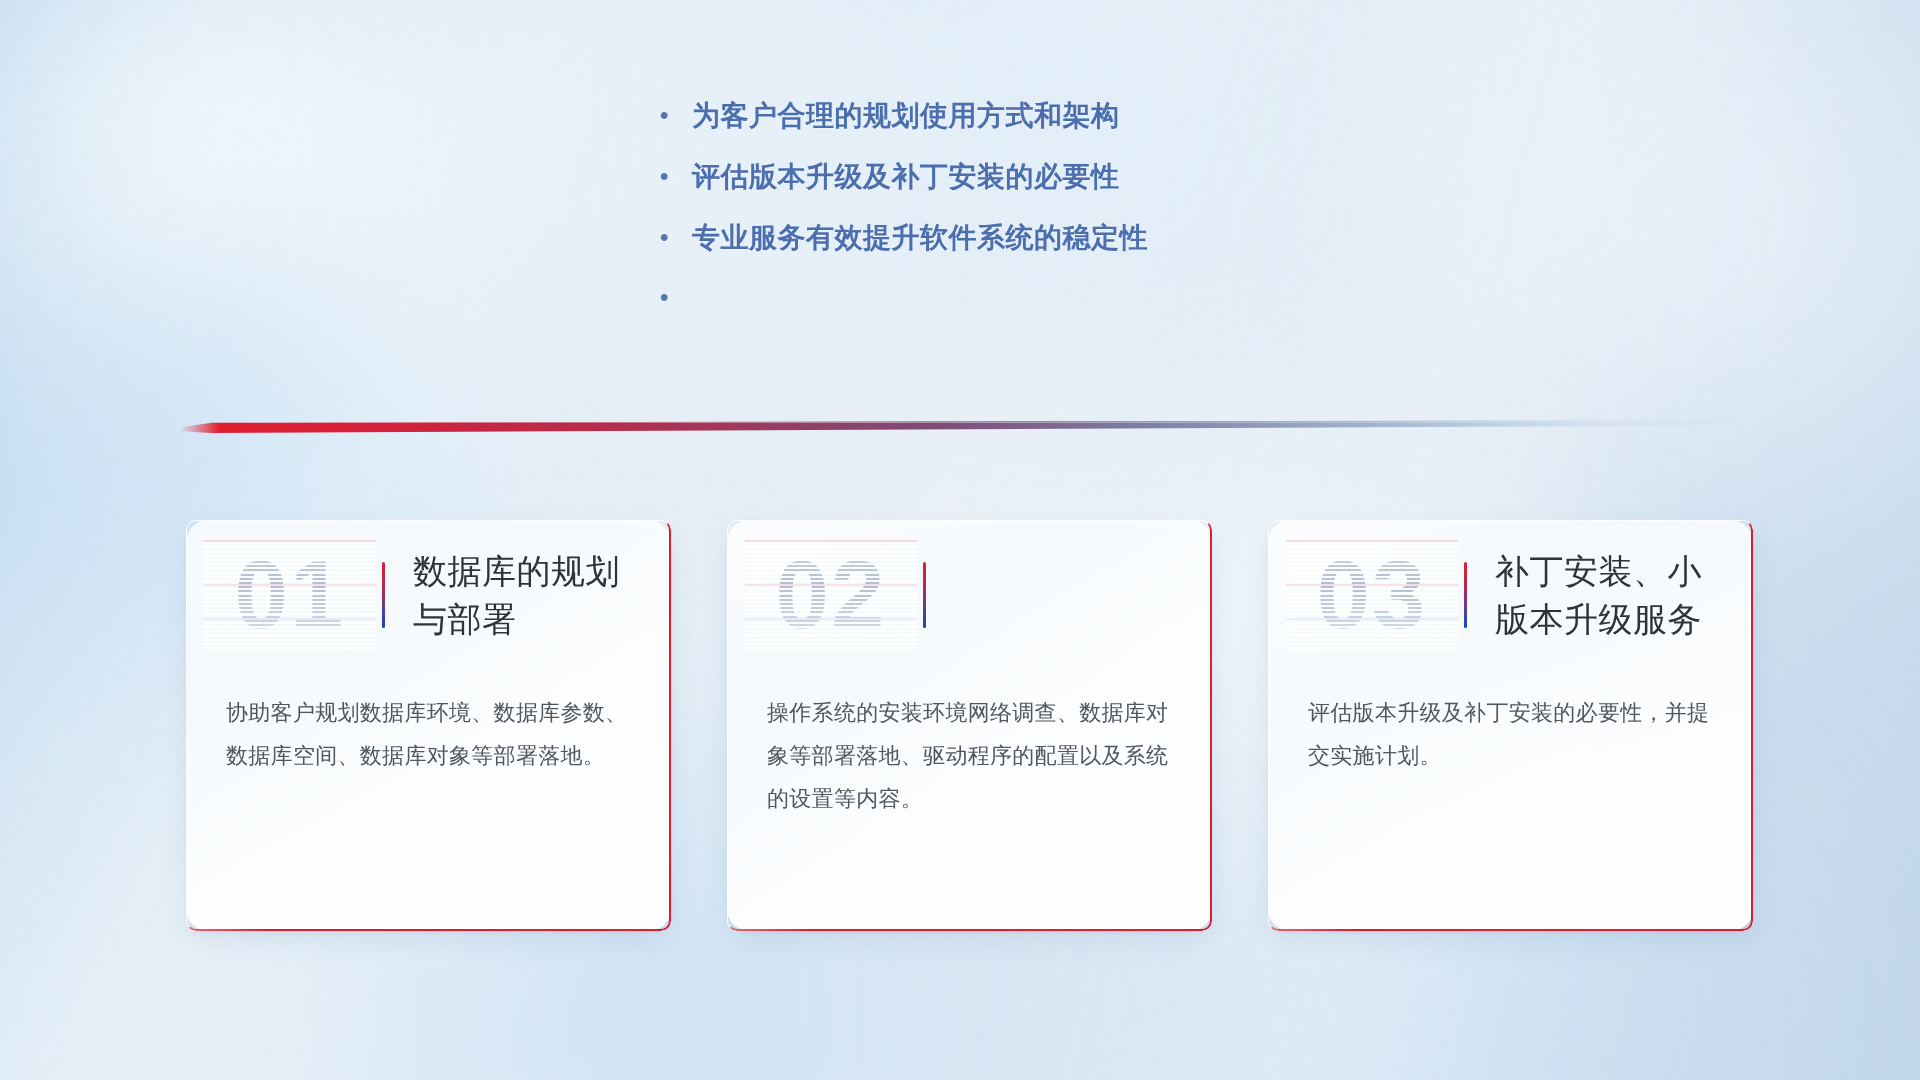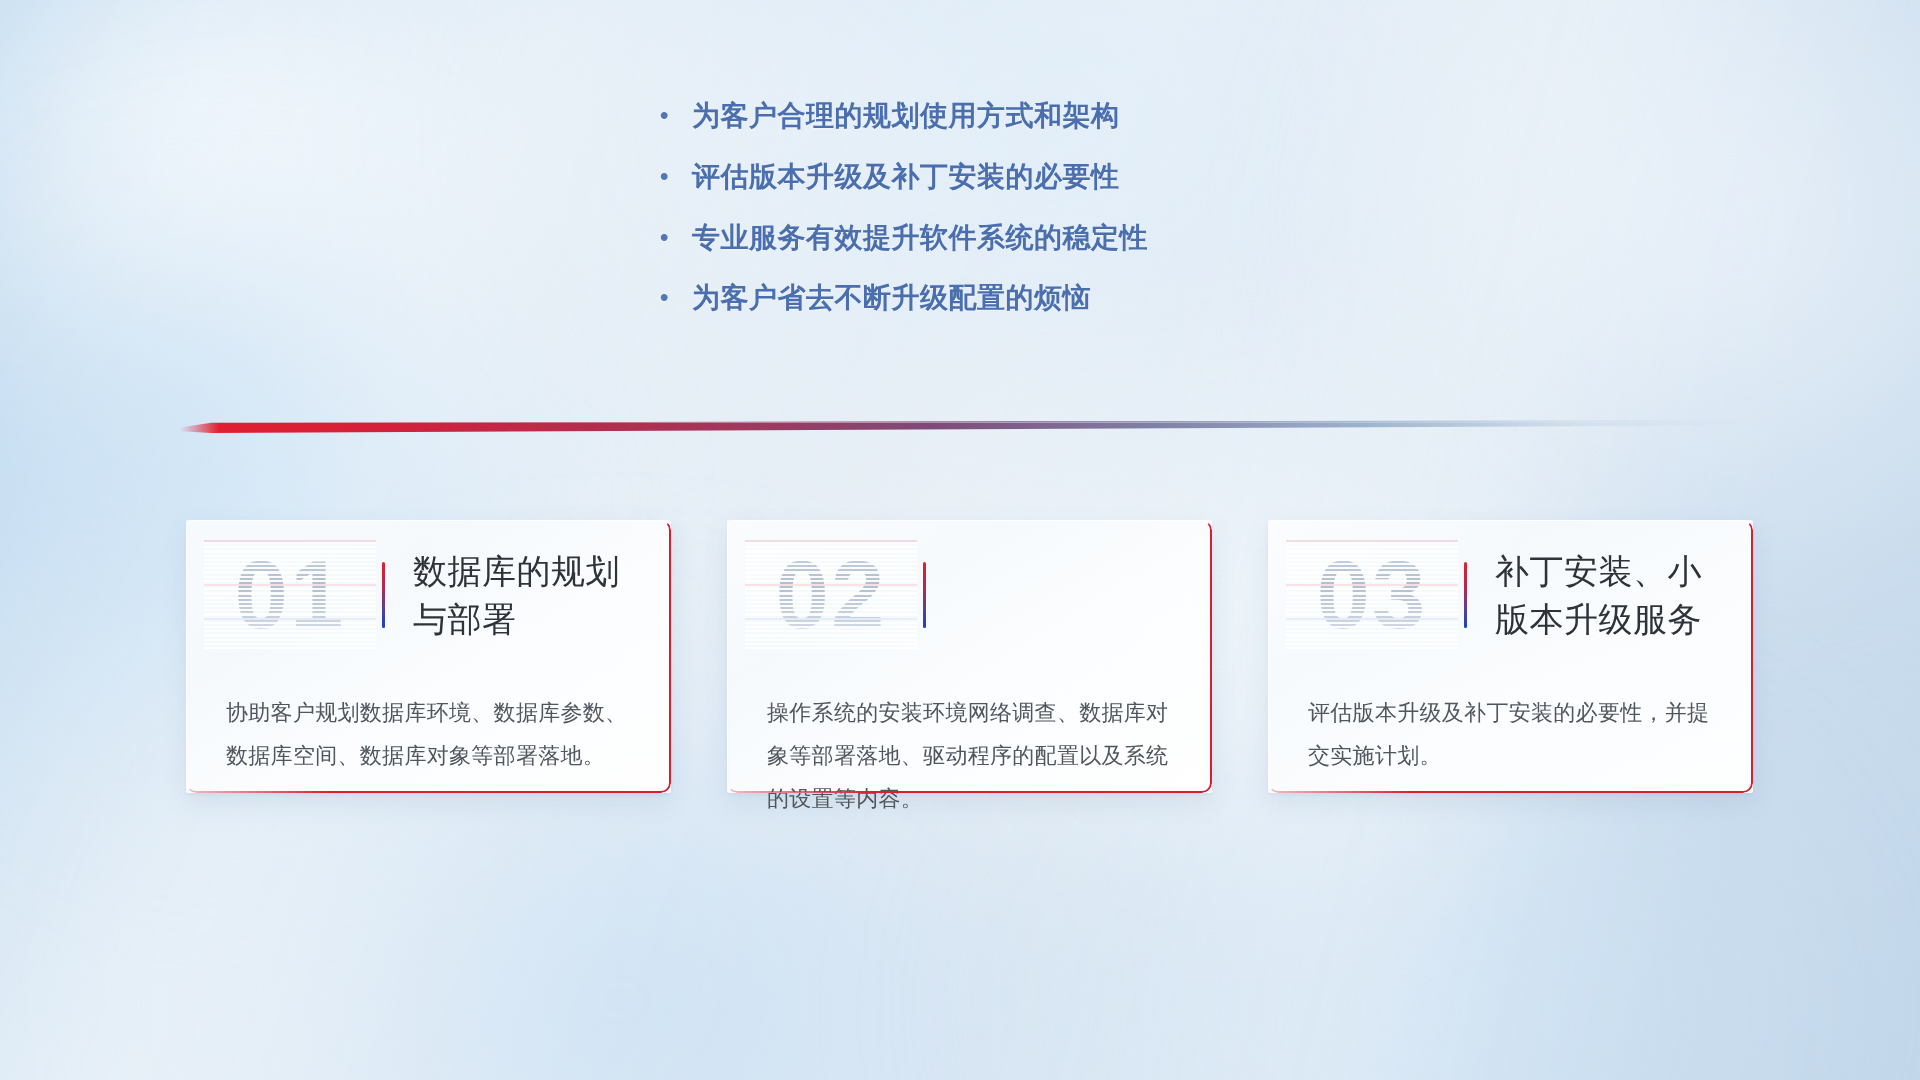--- a/index.html
+++ b/index.html
@@ -103,22 +103,22 @@
     clip-path:polygon(1% 100%, 100% 0%, 100% 100%, 1% 100%);
   }
 
   
   #cards {
     position:absolute; left:186px; top:520px;
     display:flex; gap:56px;
   }
   .card {
     position:relative;
-    width:485px; height:273px;
-    border-radius:2px;
+    width:485px; height:411px;
+    border-radius:22px;
     background:
       linear-gradient(150deg,
         rgba(255,255,255,.80) 0%,
         rgba(248,251,253,.88) 30%,
         rgba(253,254,255,.95) 58%,
         rgba(255,255,255,.98) 100%);
     box-shadow:
       0 2px 3px rgba(80,110,150,.06),
       0 10px 26px rgba(70,105,150,.10);
     overflow:visible;
@@ -238,21 +238,20 @@
   <li class="bullet">
     <span class="dot">•</span>
     <span>评估版本升级及补丁安装的必要性</span>
   </li>
   <li class="bullet">
     <span class="dot">•</span>
     <span>专业服务有效提升软件系统的稳定性</span>
   </li>
   <li class="bullet">
     <span class="dot">•</span>
-    <span>为客户省去不断升级配置的烦恼</span>
   </li>
 </ul>
 
 <div id="divider">
   <div class="blade"></div>
   <div class="blade-hi"></div>
 </div>
 
 <div id="cards">
 

